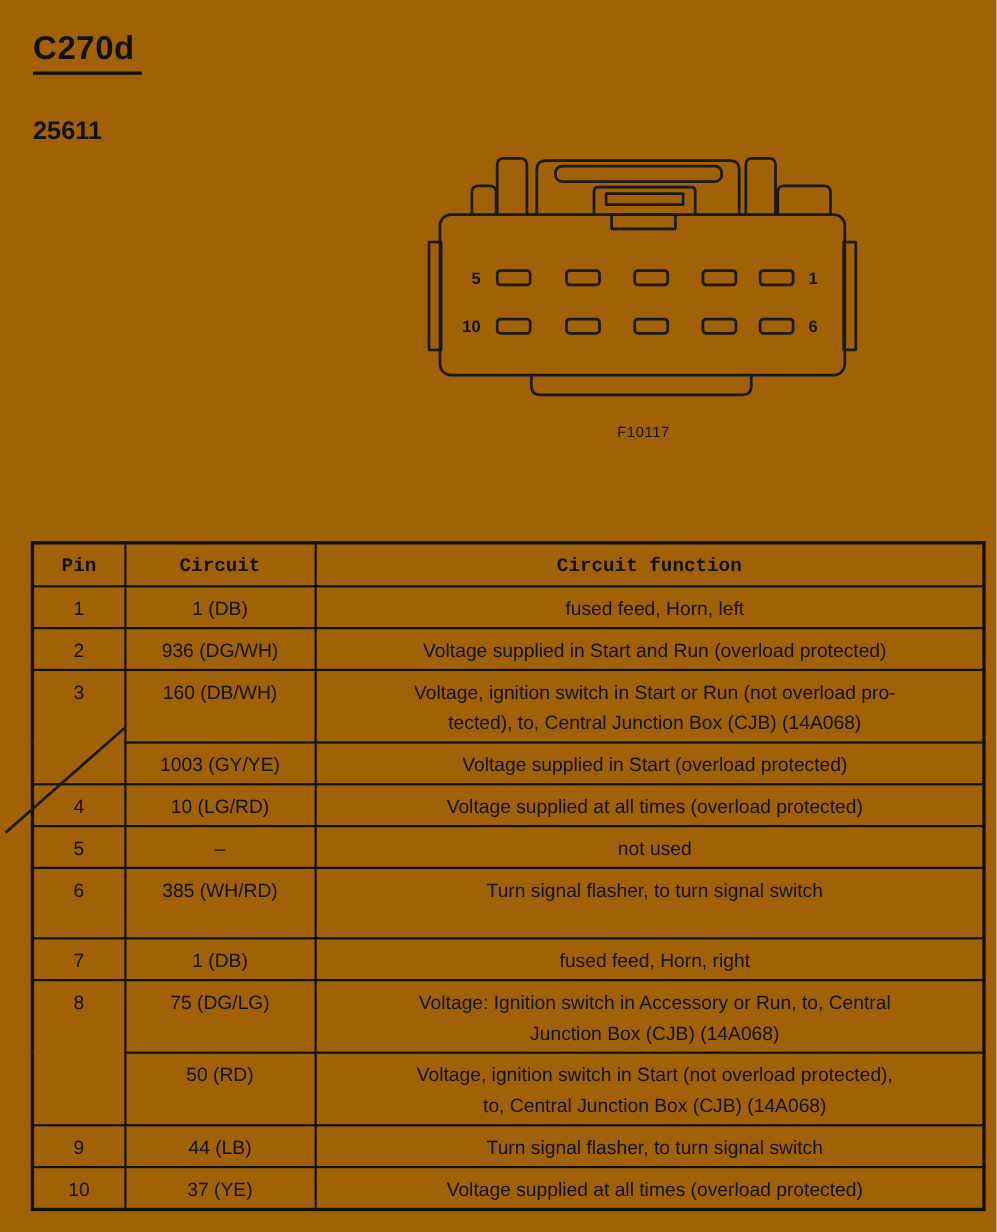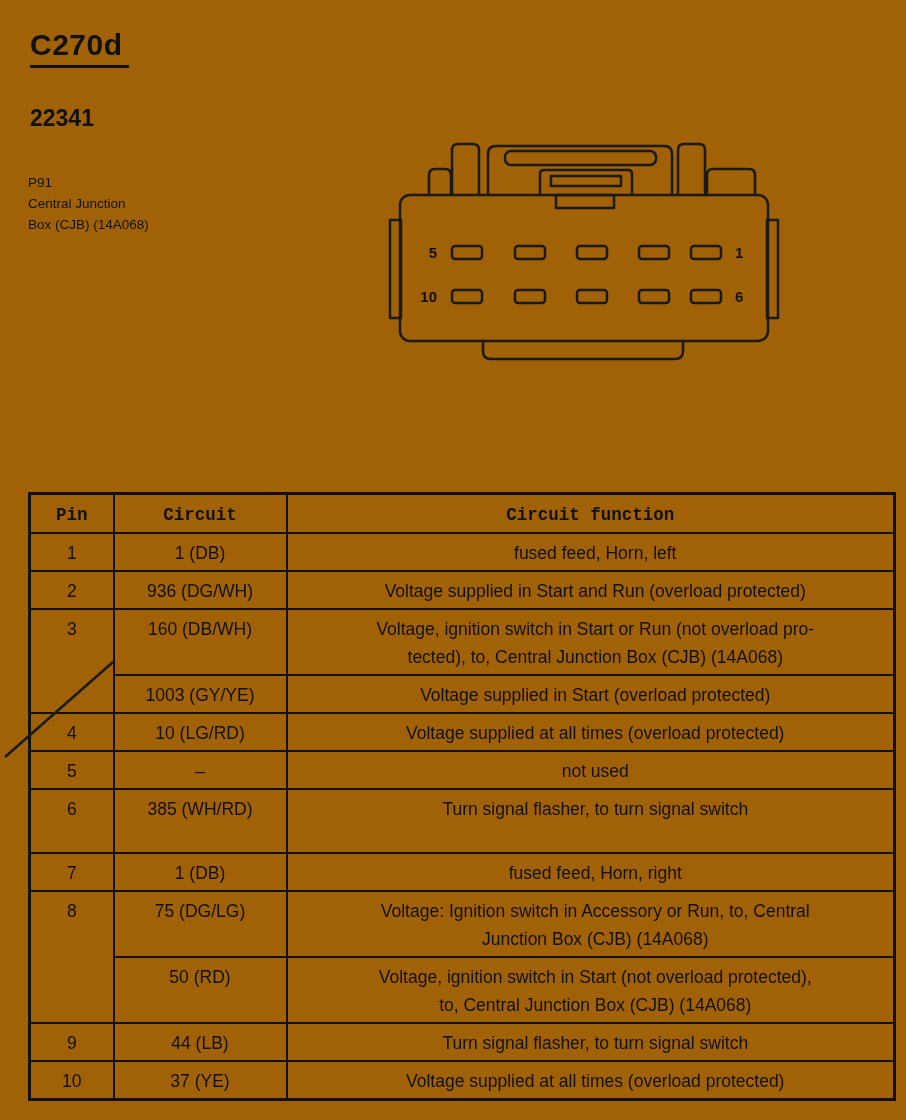--- a/index.html
+++ b/index.html
@@ -101,27 +101,22 @@
 </style>
 </head>
 <body>
 
 <div class="page">
 
   <div class="page-title">
     <span>C270d</span>
   </div>
 
-  <div class="part-number">22341</div>
-
-  <div class="component-label">
-    <div>P91</div>
-    <div>Central Junction</div>
-    <div>Box (CJB) (14A068)</div>
-  </div>
+  <div class="part-number">25611</div>
+
 
   <div class="connector-wrap">
     <svg width="400" height="240" viewBox="0 0 400 240">
       <g stroke="#1a1a1a" stroke-width="2.5" fill="#ffffff" stroke-linejoin="round" stroke-linecap="round">
 
         <path d="M44,57 L44,37 Q44,31 50,31 L60,31 Q66,31 66,37 L66,57" fill="none"></path>
         <path d="M67,57 L67,12 Q67,6 73,6 L88,6 Q94,6 94,12 L94,57" fill="none"></path>
 
         <path d="M293,57 L293,12 Q293,6 299,6 L314,6 Q320,6 320,12 L320,57" fill="none"></path>
         <path d="M322,57 L322,37 Q322,31 328,31 L364,31 Q370,31 370,37 L370,57" fill="none"></path>
@@ -153,20 +148,21 @@
       </g>
       <g font-family="Liberation Sans, DejaVu Sans, sans-serif" font-size="15" font-weight="bold" fill="#111" stroke="none">
         <text x="52" y="120" text-anchor="end">5</text>
         <text x="350" y="120" text-anchor="start">1</text>
         <text x="52" y="164" text-anchor="end">10</text>
         <text x="350" y="164" text-anchor="start">6</text>
       </g>
     </svg>
   </div>
 
+  <div class="figure-caption">F10117</div>
 
   <table class="pinout">
     <colgroup>
       <col class="c-pin">
         <col class="c-circuit">
         <col class="c-func">
     </colgroup>
     <thead>
       <tr>
         <th>Pin</th>

